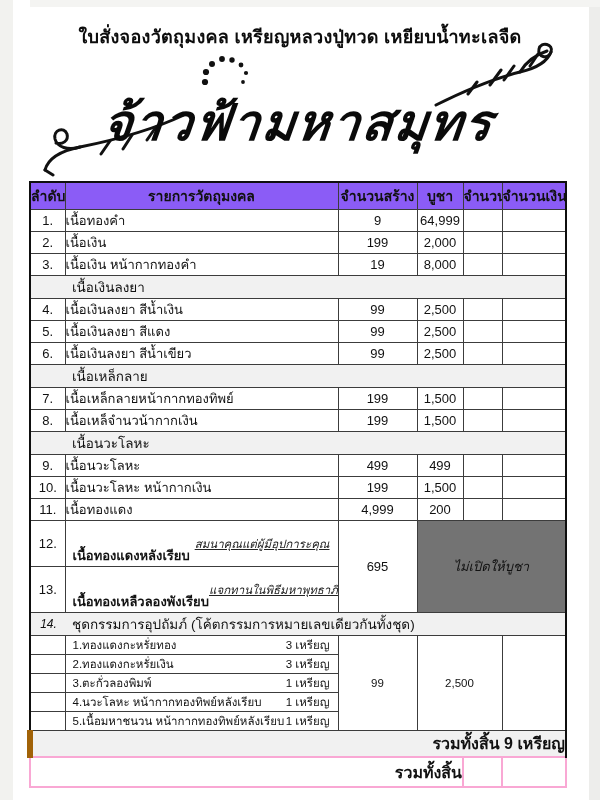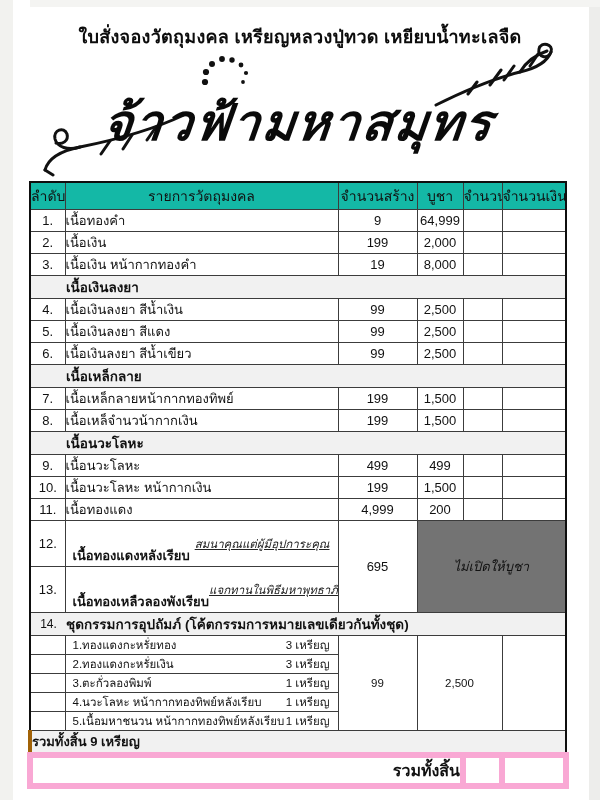--- a/index.html
+++ b/index.html
@@ -23,40 +23,40 @@
   }
   .brand-flourish-right{position:absolute;right:36px;top:-12px;}
   .brand-flourish-left{position:absolute;left:38px;bottom:-10px;}
   .brand-dots{position:absolute;left:196px;top:0;}
 
   table.order{
     margin:14px 0 0 27px;width:536px;border-collapse:collapse;table-layout:fixed;
     border:2px solid #0f0f0f;
   }
   .order th,.order td{border:1px solid #3c3c3c;padding:0;overflow:hidden;white-space:nowrap;}
-  .order thead th{height:26px;font-size:14px;font-weight:normal;background:#14b8a6;text-align:center;}
+  .order thead th{height:26px;font-size:14px;font-weight:bold;background:#8b5cf6;text-align:center;}
   tr.data{height:20px;}
   tr.data td{font-size:13px;}
   .c-no{text-align:center;font-size:12px;}
   .c-name{padding-left:7px;text-align:left;}
   .c-num{text-align:center;font-size:13.5px;}
   tr.sec{height:19px;background:#f1f1f1;}
   tr.sec td{border-left:2px solid #0f0f0f;border-right:2px solid #0f0f0f;}
   .sec-inner{display:flex;align-items:center;}
-  .sec-no{display:inline-block;width:35px;text-align:center;font-size:12px;}
-  .sec-title{font-weight:bold;font-size:13.5px;}
+  .sec-no{display:inline-block;width:35px;text-align:center;font-size:12px;font-style:italic;}
+  .sec-title{font-weight:normal;font-size:13.5px;margin-left:6px;}
   .name-flex{display:flex;justify-content:space-between;align-items:center;padding:0 8px 0 7px;}
   .bold{font-weight:bold;margin-top:24px;}
   .note{font-style:italic;font-size:11.5px;color:#222;text-decoration:underline;}
   td.status-cell{background:#737373;font-style:italic;text-align:center;font-size:13px;}
   tr.sub{height:18px;}
   tr.sub td{font-size:11.5px;}
-  tr.subtotal td{text-align:left;font-weight:bold;font-size:13px;border-left:4px solid #a16207;border-right:2px solid #0f0f0f;}
+  tr.subtotal td{text-align:right;font-weight:bold;font-size:16px;border-left:6px solid #a16207;border-right:2px solid #0f0f0f;}
   tr.grand{height:30px;}
-  tr.grand td{border:6px solid #f9a8d4;padding-left:10px;}
+  tr.grand td{border:2px solid #f9a8d4;padding-left:10px;}
   .grand-label{text-align:right;padding-right:8px;font-weight:bold;font-size:16px;}
 </style>
 </head>
 <body>
 
 <div class="edge-band-left"></div>
 <div class="edge-band-right"></div>
 <div class="edge-band-top"></div>
 
 <div class="doc-title">ใบสั่งจองวัตถุมงคล เหรียญหลวงปู่ทวด เหยียบน้ำทะเลจืด</div>

